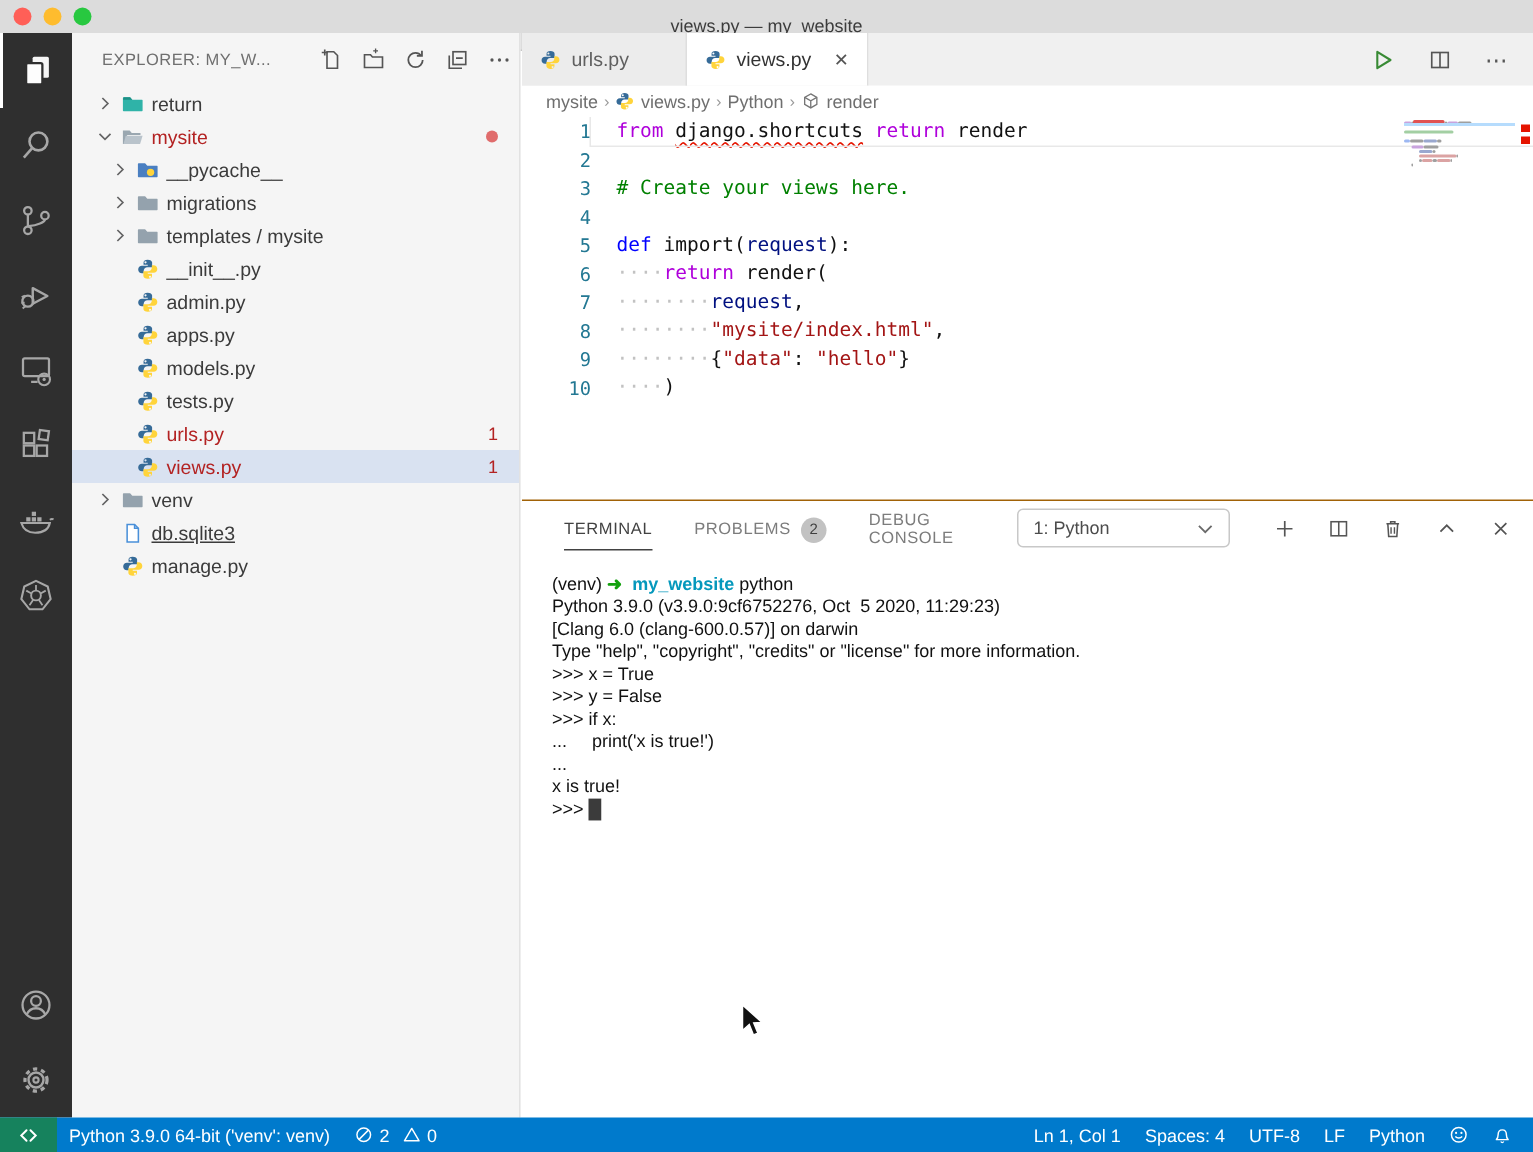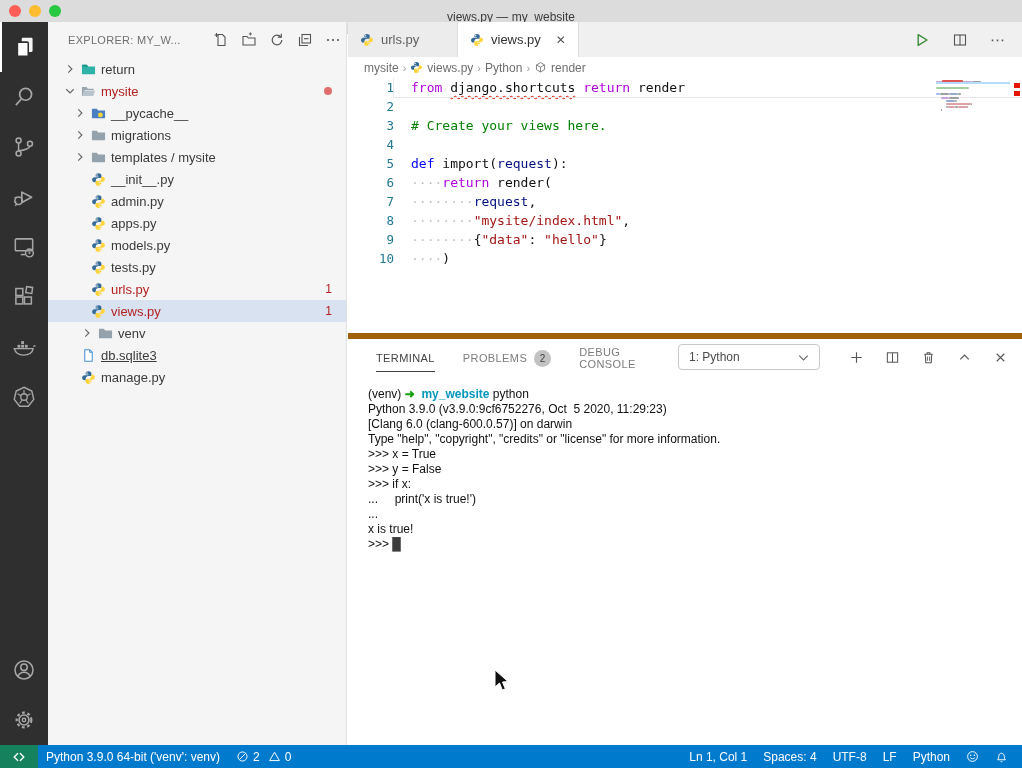--- a/index.html
+++ b/index.html
@@ -67,21 +67,21 @@
   .tk-err{color:#111; text-decoration:underline wavy #e51400; text-decoration-thickness:1px; text-underline-offset:3px;}
 
   .minimap { position:absolute; top:2px; right:12px; width:74px; }
   .mm-line { height:3.2px; display:flex; align-items:center; position:relative; }
   .mm-seg { height:2px; border-radius:1px; }
   .mm-hl { position:absolute; left:0; right:0; bottom:-1px; height:2px; background:#b6dcfd; }
   .ruler { position:absolute; top:0; right:0; width:10px; height:256px; }
   .ruler .mark { position:absolute; right:2px; width:6px; height:5px; background:#e51400; }
 
   
-  .panel { position:absolute; left:348px; right:0; top:333px; bottom:23px; background:#fff; border-top:6px solid #a16207; }
+  .panel { position:absolute; left:348px; right:0; top:333px; bottom:23px; background:#fff; border-top:1px solid #a16207; }
   .panel-header { height:36px; display:flex; align-items:center; padding:0 12px 0 28px; }
   .panel-tabs { display:flex; gap:28px; align-items:center; }
   .ptab { font-size:11px; letter-spacing:.4px; color:#7c7c7c; padding:9px 0 7px; cursor:pointer; display:flex; align-items:center; gap:7px; }
   .ptab.active { color:#424242; border-bottom:1px solid #424242; }
   .pbadge { background:#c2c2c2; color:#3f3f3f; border-radius:9px; min-width:17px; height:17px; display:inline-flex; align-items:center; justify-content:center; font-size:10px; }
   .panel-controls { margin-left:auto; display:flex; align-items:center; gap:16px; }
   .term-select { display:flex; align-items:center; justify-content:space-between; width:142px; height:26px; border:1px solid #c8c8c8; border-radius:4px; background:#fff; font-size:12px; color:#4c4c4c; padding:0 8px 0 10px; margin-right:10px; cursor:pointer; }
   .term-select svg { width:12px; height:12px; }
   .panel-controls .icon-btn { width:20px; height:20px; display:flex; align-items:center; justify-content:center; cursor:pointer; }
   .panel-controls svg { width:15px; height:15px; }
@@ -399,21 +399,21 @@
           <span class="chev"></span>
           <span class="ticon">
             <svg viewBox="0 0 16 16">
               <path d="M7.9 1.2c-1.8 0-2.9.8-2.9 2v1.6h3v.7H3.9C2.3 5.5 1.2 6.6 1.2 8.2s1.1 2.7 2.7 2.7h1.2V9.2c0-1.5 1.2-2.7 2.7-2.7h3.3V3.2c0-1.1-1.3-2-3.2-2zM6.4 2.3a.8.8 0 110 1.6.8.8 0 010-1.6z" fill="#366b98"></path>
               <path d="M8.1 14.8c1.8 0 2.9-.8 2.9-2v-1.6H8v-.7h4.1c1.6 0 2.7-1.1 2.7-2.7S13.7 5.1 12.1 5.1h-1.2v1.7c0 1.5-1.2 2.7-2.7 2.7H4.9v3.3c0 1.1 1.3 2 3.2 2zm1.5-.6a.8.8 0 110-1.6.8.8 0 010 1.6z" fill="#ffd43b"></path>
             </svg>
           </span>
           <span class="tlabel">views.py</span>
           <span class="tbadge">1</span>
         </div>
-        <div class="tree-row" style="padding-left: 31px;">
+        <div class="tree-row" style="padding-left: 14px;">
           <span class="chev">
             <svg viewBox="0 0 16 16">
               <path d="M6 3.8l4.2 4.2L6 12.2" fill="none" stroke="#646465" stroke-width="1.3"></path>
             </svg>
           </span>
           <span class="ticon">
             <svg viewBox="0 0 16 16">
               <path d="M1.5 3h4.6l1.6 1.8h6.9c.2 0 .4.2.4.4v7.3c0 .3-.2.5-.5.5h-13c-.3 0-.5-.2-.5-.5V3.5c0-.3.2-.5.5-.5z" fill="#94a2ad"></path>
             </svg>
           </span>

